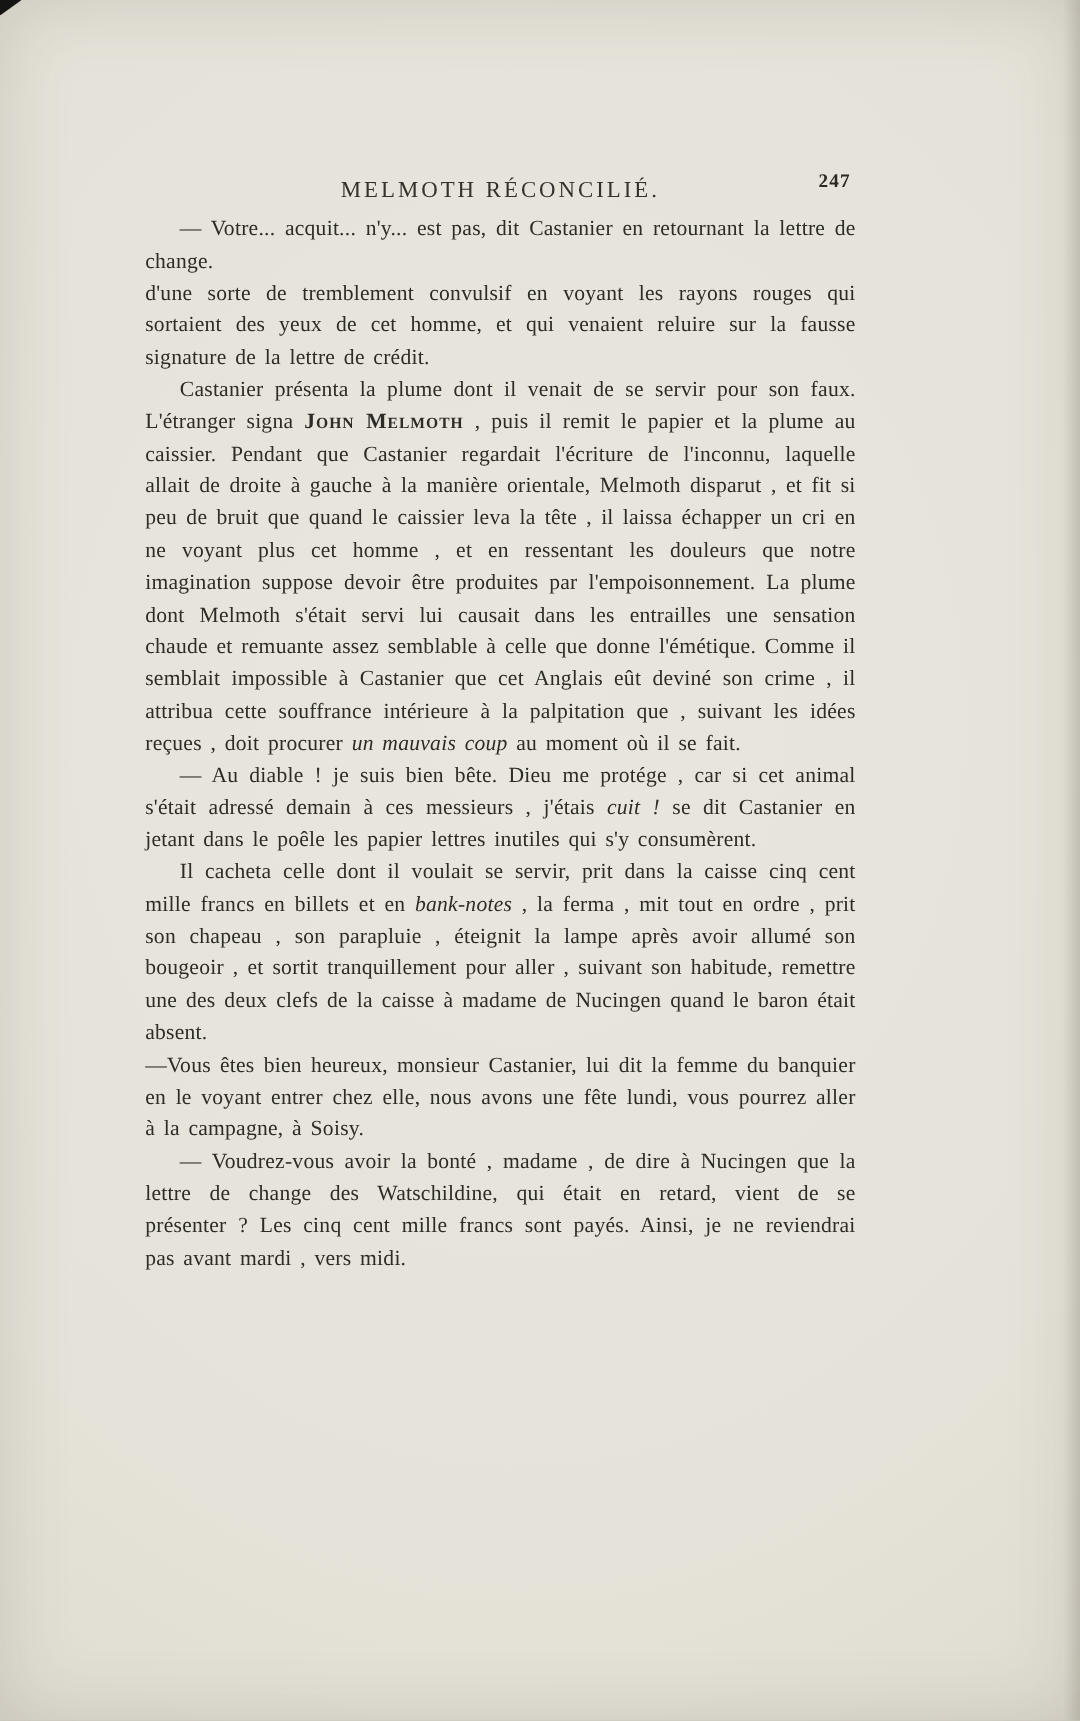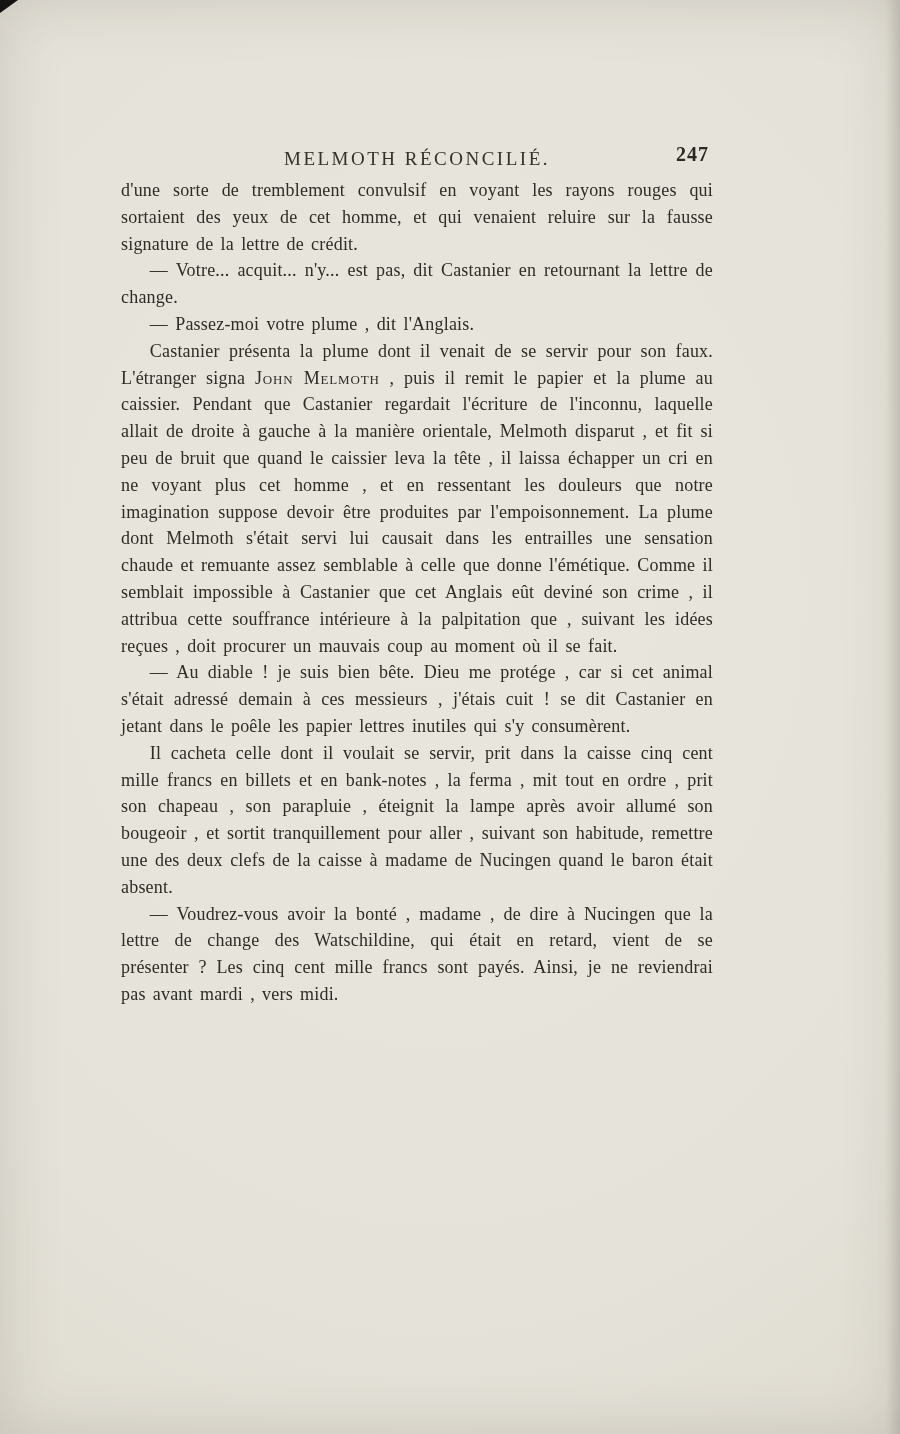--- a/index.html
+++ b/index.html
@@ -48,21 +48,21 @@
     font-size: 19px;
     letter-spacing: 2.5px;
     font-weight: normal;
     color: #34322c;
     white-space: nowrap;
   }
   .folio {
     position: absolute;
     right: 4px;
     top: 0;
-    font-size: 20px;
+    font-size: 16px;
     font-weight: bold;
     letter-spacing: 1px;
     color: #2b2924;
   }
   .body-text {
     position: absolute;
     top: 177px;
     left: 121px;
     width: 592px;
     font-size: 18px;
@@ -72,41 +72,43 @@
     word-spacing: 2.5px;
   }
   p.para {
     margin: 0;
     padding: 0;
   }
   p.para.indent {
     text-indent: 1.6em;
   }
   .it {
+    font-style: italic;
     margin-top: 48px;
   }
   .sc {
     font-variant: small-caps;
     letter-spacing: 0.8px;
+    font-weight: bold;
   }
 </style>
 </head>
 <body>
 
 <div class="page">
   <div class="corner-mark"></div>
   <div class="edge-shadow-right"></div>
 
   <header class="running-head">
     <span class="head-title">MELMOTH RÉCONCILIÉ.</span>
     <span class="folio">247</span>
   </header>
 
   <main class="body-text">
+      <p class="para indent"><span>— Votre... acquit... n'y... est pas, dit Castanier en retournant la lettre de change.</span></p>
       <p class="para"><span>d'une sorte de tremblement convulsif en voyant les rayons rouges qui sortaient des yeux de cet homme, et qui venaient reluire sur la fausse signature de la lettre de crédit.</span></p>
-      <p class="para indent"><span>— Votre... acquit... n'y... est pas, dit Castanier en retournant la lettre de change.</span></p>
-      <p class="para indent"><span>— Passez-moi votre plume&nbsp;, dit l'Anglais.</span></p>
       <p class="para indent"><span>Castanier présenta la plume dont il venait de se servir pour son faux. L'étranger signa </span><span class="sc">John Melmoth</span><span>&nbsp;, puis il remit le papier et la plume au caissier. Pendant que Castanier regardait l'écriture de l'inconnu, laquelle allait de droite à gauche à la manière orientale, Melmoth disparut&nbsp;, et fit si peu de bruit que quand le caissier leva la tête&nbsp;, il laissa échapper un cri en ne voyant plus cet homme&nbsp;, et en ressentant les douleurs que notre imagination suppose devoir être produites par l'empoisonnement. La plume dont Melmoth s'était servi lui causait dans les entrailles une sensation chaude et remuante assez semblable à celle que donne l'émétique. Comme il semblait impossible à Castanier que cet Anglais eût deviné son crime&nbsp;, il attribua cette souffrance intérieure à la palpitation que&nbsp;, suivant les idées reçues&nbsp;, doit procurer </span><span class="it">un mauvais coup</span><span> au moment où il se fait.</span></p>
       <p class="para indent"><span>— Au diable&nbsp;! je suis bien bête. Dieu me protége&nbsp;, car si cet animal s'était adressé demain à ces messieurs&nbsp;, j'étais </span><span class="it">cuit&nbsp;!</span><span> se dit Castanier en jetant dans le poêle les papier lettres inutiles qui s'y consumèrent.</span></p>
       <p class="para indent"><span>Il cacheta celle dont il voulait se servir, prit dans la caisse cinq cent mille francs en billets et en </span><span class="it">bank-notes</span><span>&nbsp;, la ferma&nbsp;, mit tout en ordre&nbsp;, prit son chapeau&nbsp;, son parapluie&nbsp;, éteignit la lampe après avoir allumé son bougeoir&nbsp;, et sortit tranquillement pour aller&nbsp;, suivant son habitude, remettre une des deux clefs de la caisse à madame de Nucingen quand le baron était absent.</span></p>
+      <p class="para"><span>—Vous êtes bien heureux, monsieur Castanier, lui dit la femme du banquier en le voyant entrer chez elle, nous avons une fête lundi, vous pourrez aller à la campagne, à Soisy.</span></p>
       <p class="para indent"><span>— Voudrez-vous avoir la bonté&nbsp;, madame&nbsp;, de dire à Nucingen que la lettre de change des Watschildine, qui était en retard, vient de se présenter&nbsp;? Les cinq cent mille francs sont payés. Ainsi, je ne reviendrai pas avant mardi&nbsp;, vers midi.</span></p>
     </main>
 </div>
 
 </body></html>

